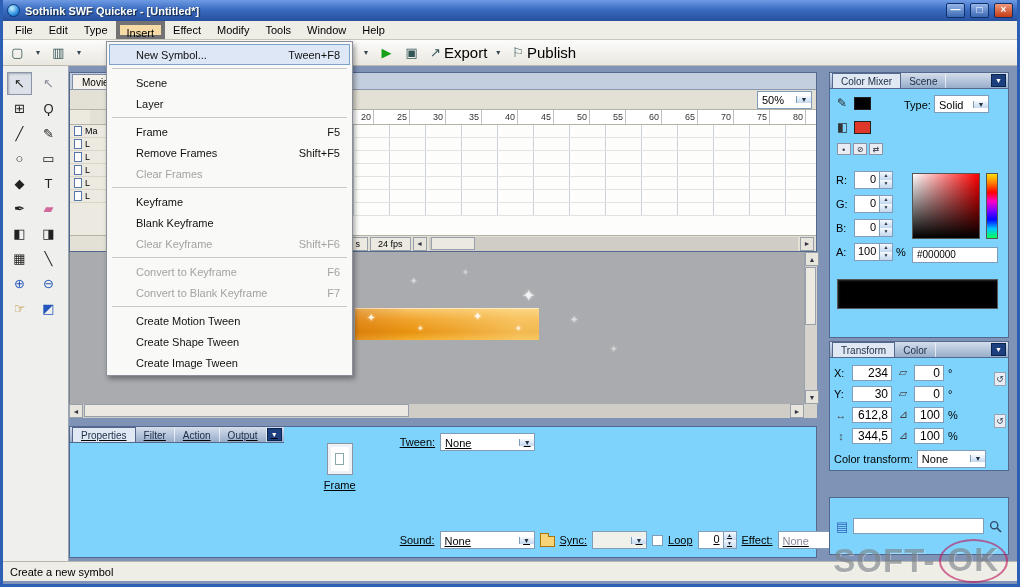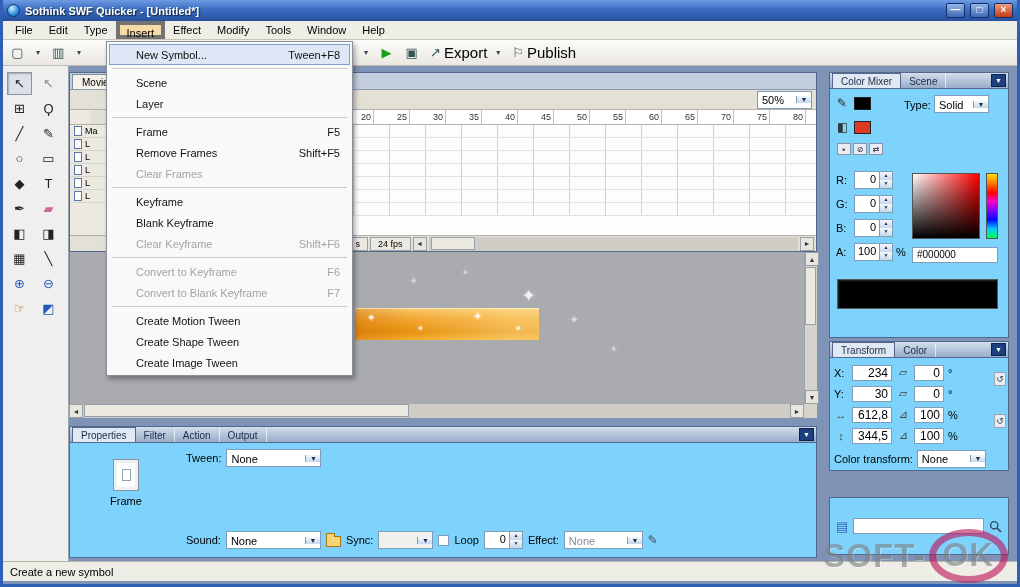--- a/index.html
+++ b/index.html
@@ -83,21 +83,21 @@
   .scroll-corner{width:13px;background:#d6d3cc;}
 
   
   .phead{height:16px;background:linear-gradient(#d4deec,#98adca);border-bottom:1px solid #54688e;display:flex;align-items:flex-end;padding:0 2px;}
   .ptabs{display:flex;align-items:flex-end;height:100%;}
   .ptab{padding:2px 8px 1px;font-size:10px;color:#1c2c46;border-right:1px solid rgba(255,255,255,.65);white-space:nowrap;}
   .ptab.active{background:#dfe8f3;border:1px solid #54688e;border-bottom:none;}
   .panel-menu-btn{margin-left:auto;width:15px;height:13px;margin-bottom:1px;background:#1d3f7d;color:#fff;font-size:7px;display:flex;align-items:center;justify-content:center;border:1px solid #0a2450;}
 
   
-  .props{height:132px;margin-top:8px;display:flex;flex-direction:column;}
+  .props{height:132px;margin-top:8px;display:flex;flex-direction:row;text-decoration:underline;}
   .pbody{flex:1;display:flex;padding:6px 8px 8px;gap:12px;}
   .pleft{width:96px;display:flex;flex-direction:column;align-items:center;gap:4px;padding-top:10px;}
   .frame-swatch{width:26px;height:32px;background:#fff;border:1px solid #8a94a2;box-shadow:inset 0 0 0 3px #eef1f5;display:flex;align-items:center;justify-content:center;}
   .fs-inner{width:9px;height:12px;background:#fff;border:1px solid #8aa;}
   .pmain{flex:1;display:flex;flex-direction:column;justify-content:space-between;}
   .prow{display:flex;align-items:center;gap:5px;flex-wrap:nowrap;}
   .plabel{white-space:nowrap;}
   .combo{display:inline-flex;align-items:center;height:18px;border:1px solid #7f9db9;background:#fff;}
   .combo .cv{padding:1px 4px 0;font-size:11px;white-space:nowrap;}
   .combo .ca{width:15px;background:linear-gradient(#f4f8fd,#c4d8ef);border-left:1px solid #7f9db9;font-size:7px;display:flex;align-items:center;justify-content:center;color:#234;}
@@ -164,21 +164,21 @@
   
   .menu-pop{position:absolute;left:103px;top:41px;width:247px;background:#f9f9f7;border:1px solid #8a8f99;box-shadow:2px 3px 5px rgba(0,0,0,.35);padding:2px;z-index:100;}
   .menu-item{display:flex;justify-content:space-between;align-items:center;height:21px;padding:0 10px 0 27px;color:#111;}
   .menu-item.hl{background:#dde7f6;border:1px solid #7da2ce;padding:0 9px 0 26px;}
   .menu-item.disabled{color:#a3a3a3;}
   .menu-item.separator{height:1px;background:#c9c9c9;margin:3px 3px;padding:0;border:none;}
   .mi-shortcut{margin-left:20px;white-space:nowrap;}
 
   
   .watermark{position:absolute;right:6px;bottom:1px;z-index:60;display:flex;align-items:center;font-size:33px;font-weight:bold;color:#7d8287;opacity:.62;letter-spacing:1px;text-shadow:1px 1px 0 rgba(255,255,255,.5);}
-  .wm-ok{border:7px solid #be185d;border-radius:50%;padding:0 7px 2px;margin:0 3px;}
+  .wm-ok{border:2px solid #be185d;border-radius:50%;padding:0 7px 2px;margin:0 3px;}
 </style>
 </head>
 <body>
 
 <div class="win">
 
   <div class="titlebar">
     <span class="app-icon"></span>
     <span class="title-text">Sothink SWF Quicker - [Untitled*]</span>
     <span class="win-btn">—</span>

